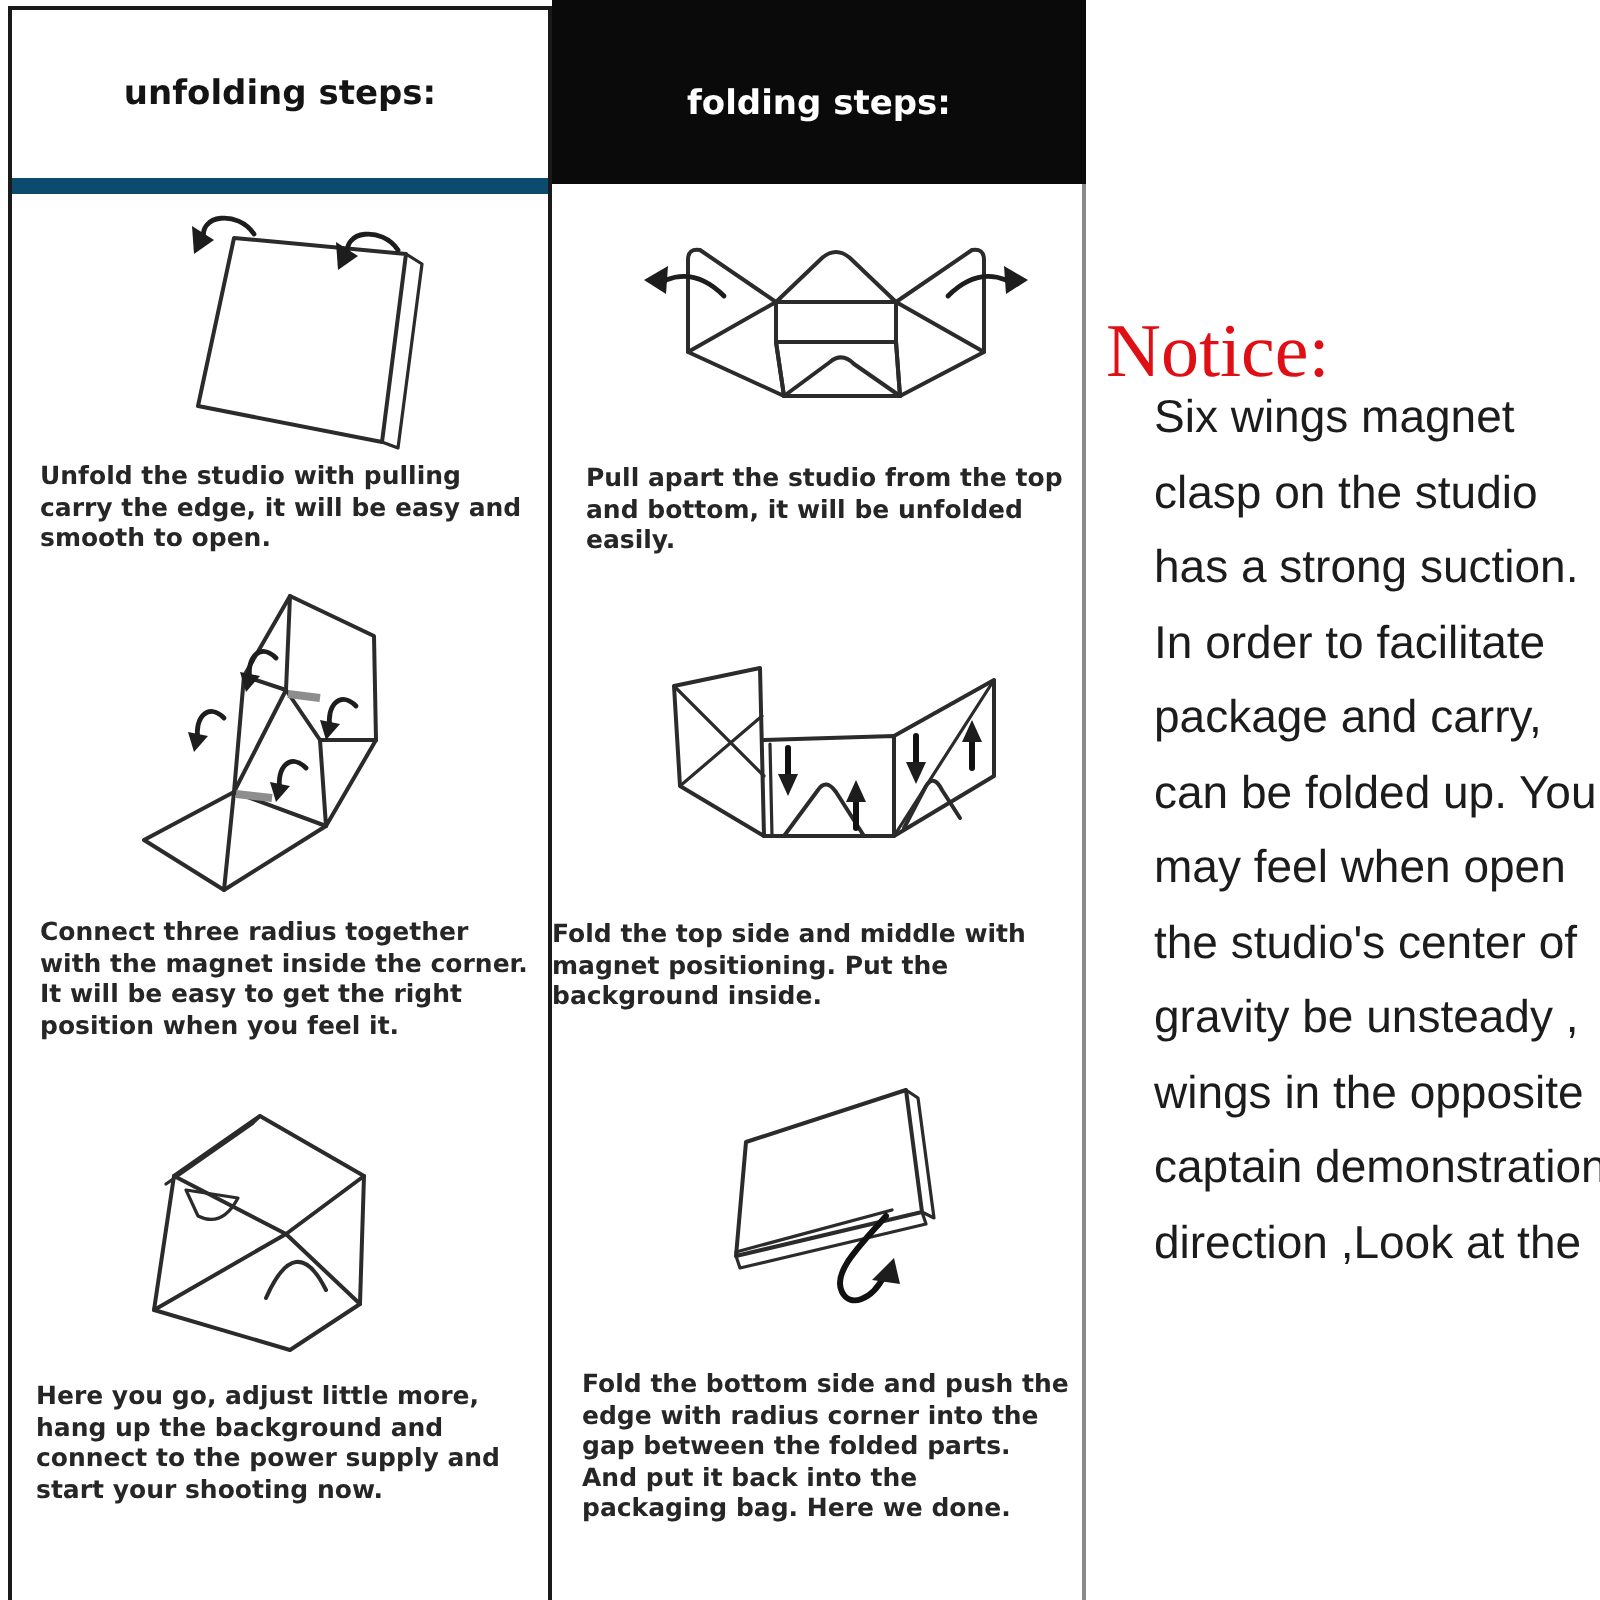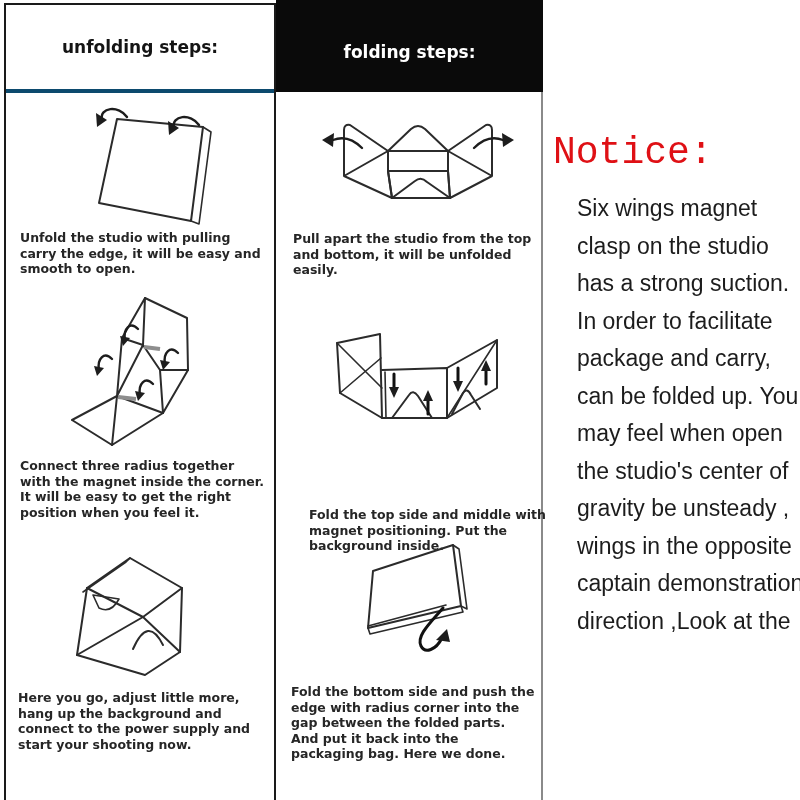--- a/index.html
+++ b/index.html
@@ -5,21 +5,21 @@
   html,body{margin:0;padding:0;}
   body{
     width:800px;height:800px;position:relative;overflow:hidden;
     background:#ffffff;
     font-family:"DejaVu Sans", sans-serif;
   }
   
   .col-box{position:absolute;box-sizing:border-box;background:#ffffff;}
   #unfold-col{left:4px;top:3px;width:272px;height:800px;border:2px solid #1a1a1a;}
   #unfold-header{
-    height:84px;border-bottom:4px solid #0c4a6e;
+    height:84px;border-bottom:8px solid #0c4a6e;
     display:flex;align-items:center;justify-content:center;
     font-weight:bold;font-size:17px;color:#141414;
     font-family:"DejaVu Sans", sans-serif;
   }
   #fold-header{
     position:absolute;left:276px;top:0;width:267px;height:104px;
     background:#0a0a0a;color:#ffffff;
     display:flex;align-items:center;justify-content:center;
     font-weight:bold;font-size:17px;
   }
@@ -34,23 +34,23 @@
   .arrow-bold{fill:none;stroke:#111;stroke-width:3;stroke-linecap:round;}
   .ahead{fill:#1d1d1d;stroke:none;}
   
   .caption{
     position:absolute;color:#262626;font-size:12.5px;line-height:15.5px;
     font-weight:600;letter-spacing:0px;
     font-family:"DejaVu Sans", sans-serif;
   }
   
   #notice-title{
-    position:absolute;left:553px;top:131px;
+    position:absolute;left:553px;top:154px;
     font-size:38px;line-height:44px;font-weight:400;
-    font-family:Liberation Mono, monospace;
+    font-family:Liberation Serif, serif;
   }
   #notice-lines{
     position:absolute;left:553px;top:190px;width:245px;
     font-size:23px;line-height:37.5px;font-weight:400;
     font-family:"Liberation Sans", sans-serif;
   }
 </style>
 </head>
 <body>
 
@@ -139,21 +139,21 @@
     <path class="arrow-bold" d="M86,46 L86,61"></path>
     <polygon class="ahead" points="81,59 91,59 86,70"></polygon>
     <path class="arrow-bold" d="M120,86 L120,71"></path>
     <polygon class="ahead" points="115,73 125,73 120,62"></polygon>
     <path class="arrow-bold" d="M150,40 L150,55"></path>
     <polygon class="ahead" points="145,53 155,53 150,64"></polygon>
     <path class="arrow-bold" d="M178,56 L178,41"></path>
     <polygon class="ahead" points="173,43 183,43 178,32"></polygon>
   </svg>
 </div>
-<div class="caption" style="left:309px;top:459px;width:240px;margin-top:48px;">Fold the top side and middle with magnet positioning. Put the background inside.</div>
+<div class="caption" style="left:276px;top:459px;width:240px;">Fold the top side and middle with magnet positioning. Put the background inside.</div>
 
 <div class="diagram" style="left:350px;top:538px;">
   <svg width="180" height="145" viewBox="0 0 180 145">
     <path class="wire" d="M23,33 L103,7 L111,68 L18,90 Z"></path>
     <path class="wire-thin" d="M103,7 L109,11 L117,71 L111,68"></path>
     <path class="wire-thin" d="M18,90 L20,96 L113,74 L111,68"></path>
     <path class="wire-thin" d="M18,88 L96,67"></path>
     <path class="arrow-bold" d="M93,70 C80,85 66,98 71,108 C75,116 86,112 92,100"></path>
     <polygon class="ahead" points="97,91 100,104 86,102"></polygon>
   </svg>

